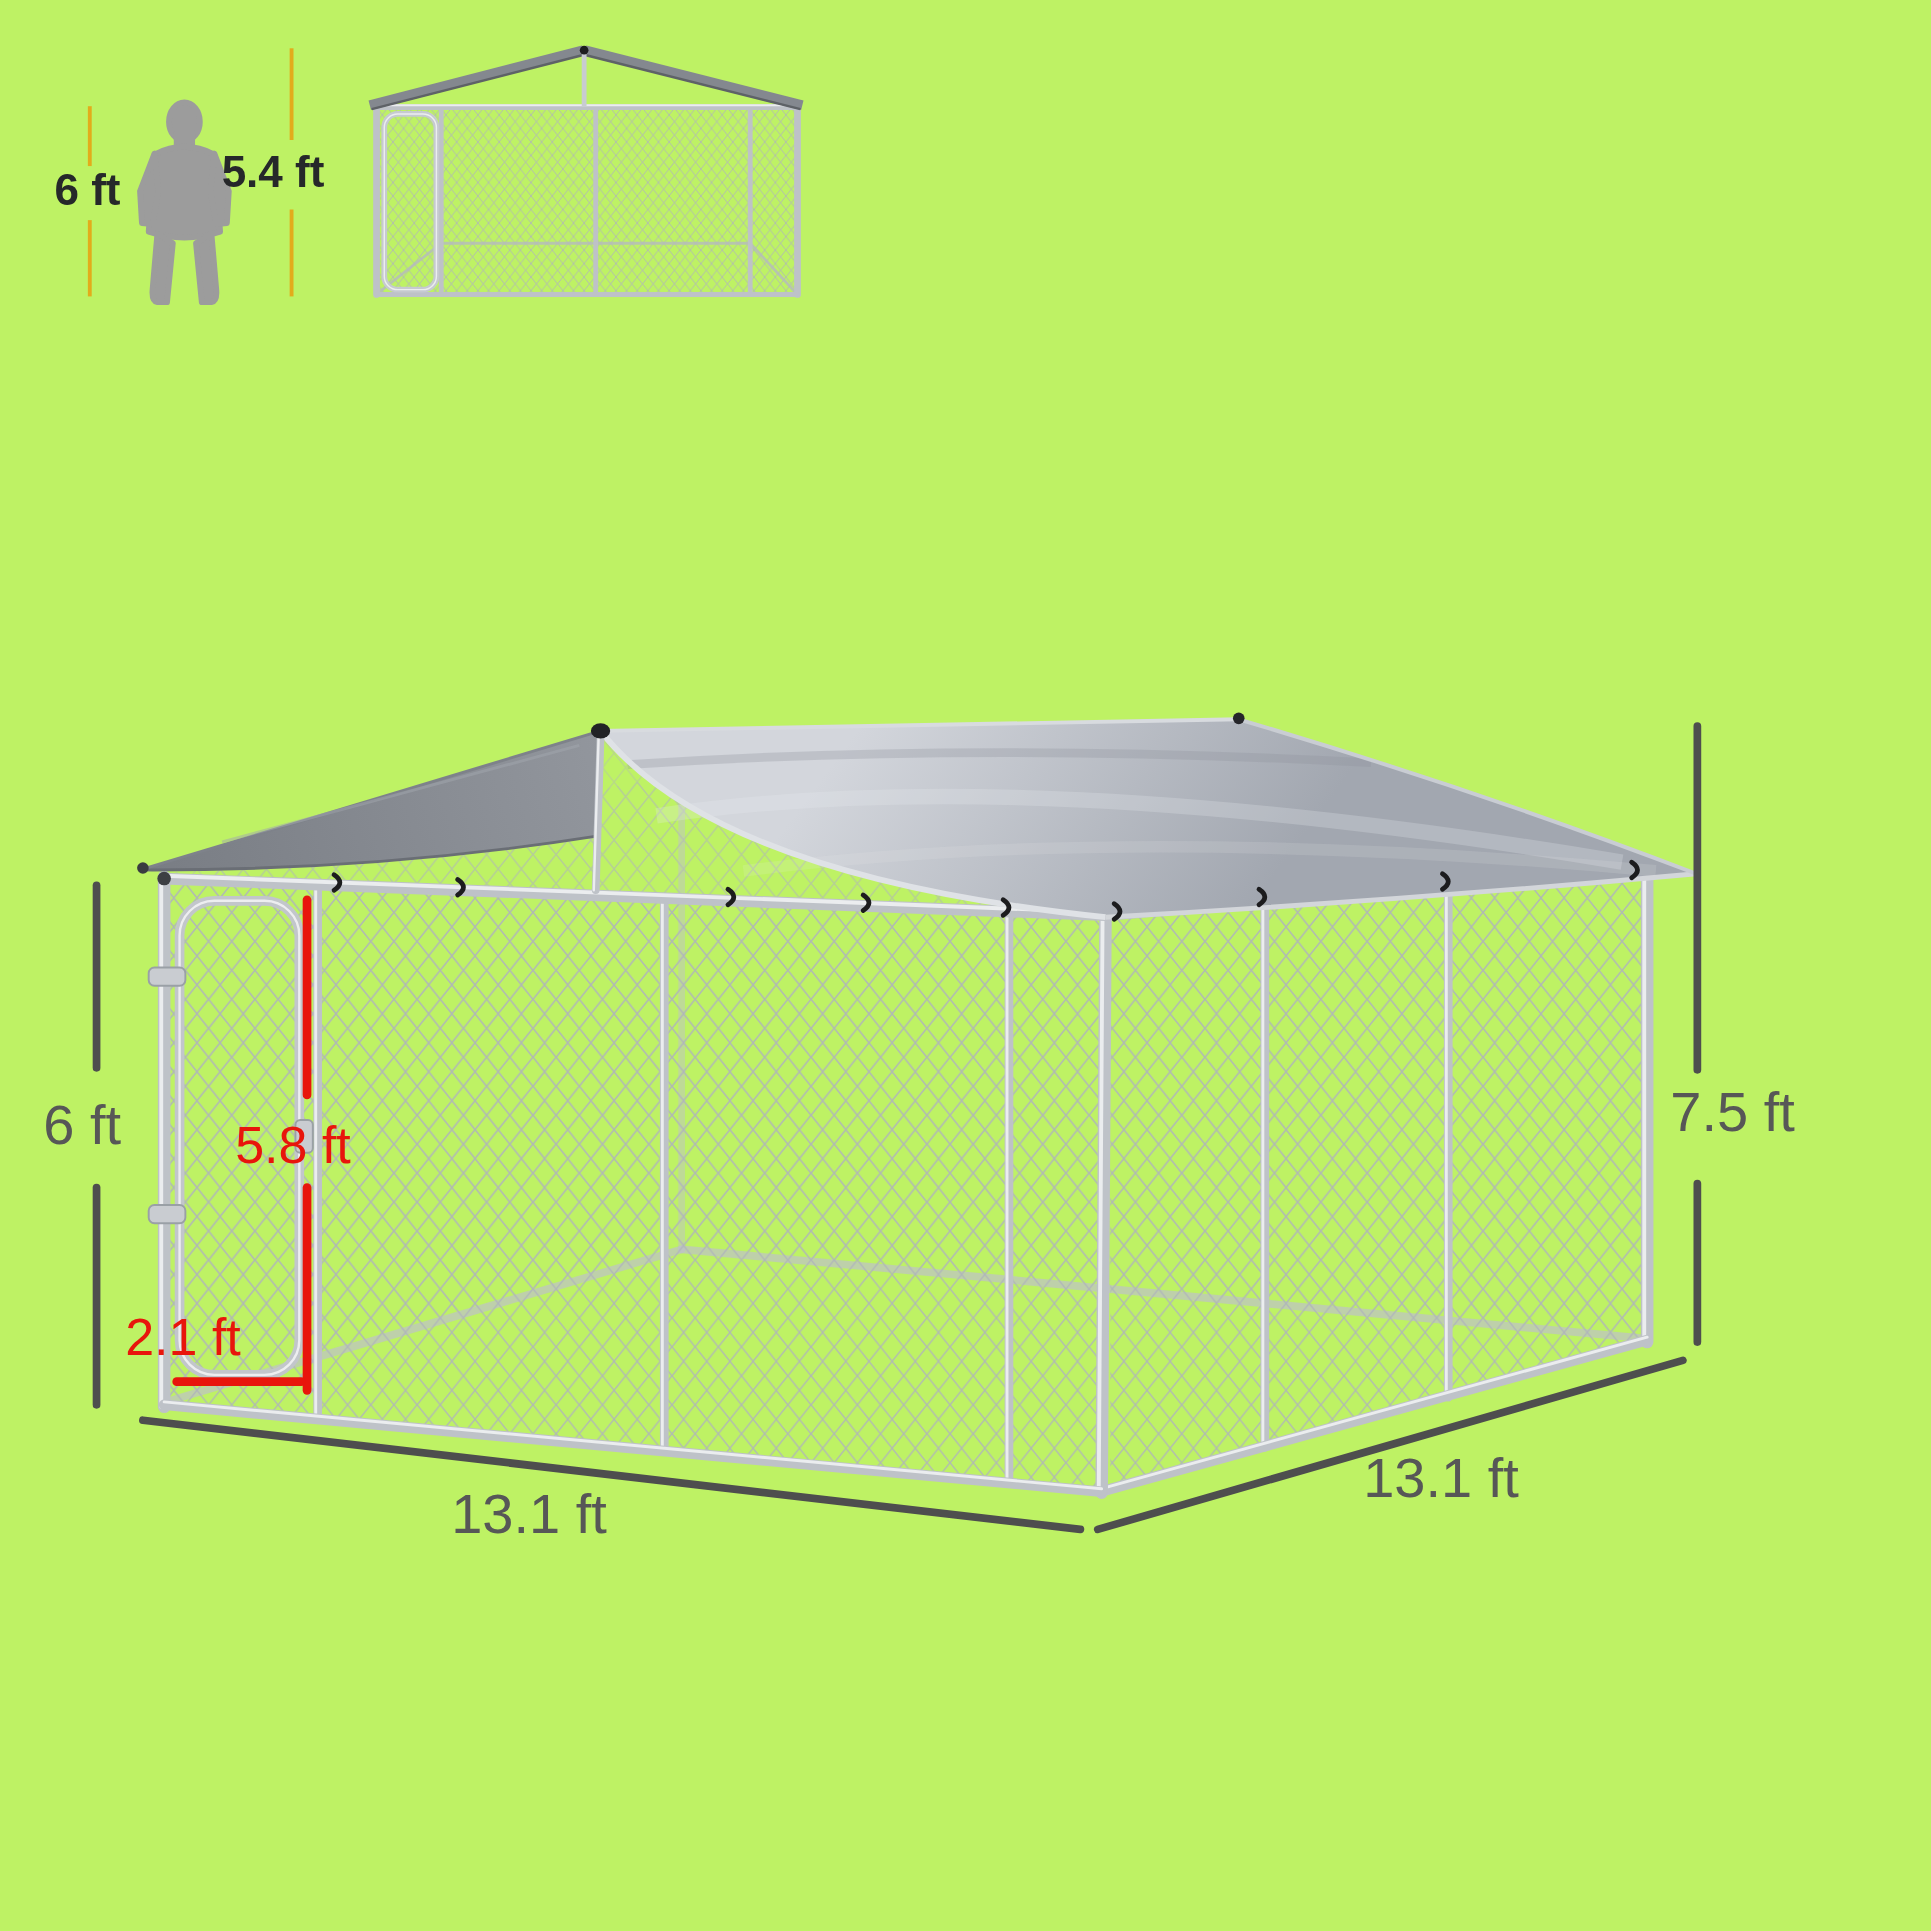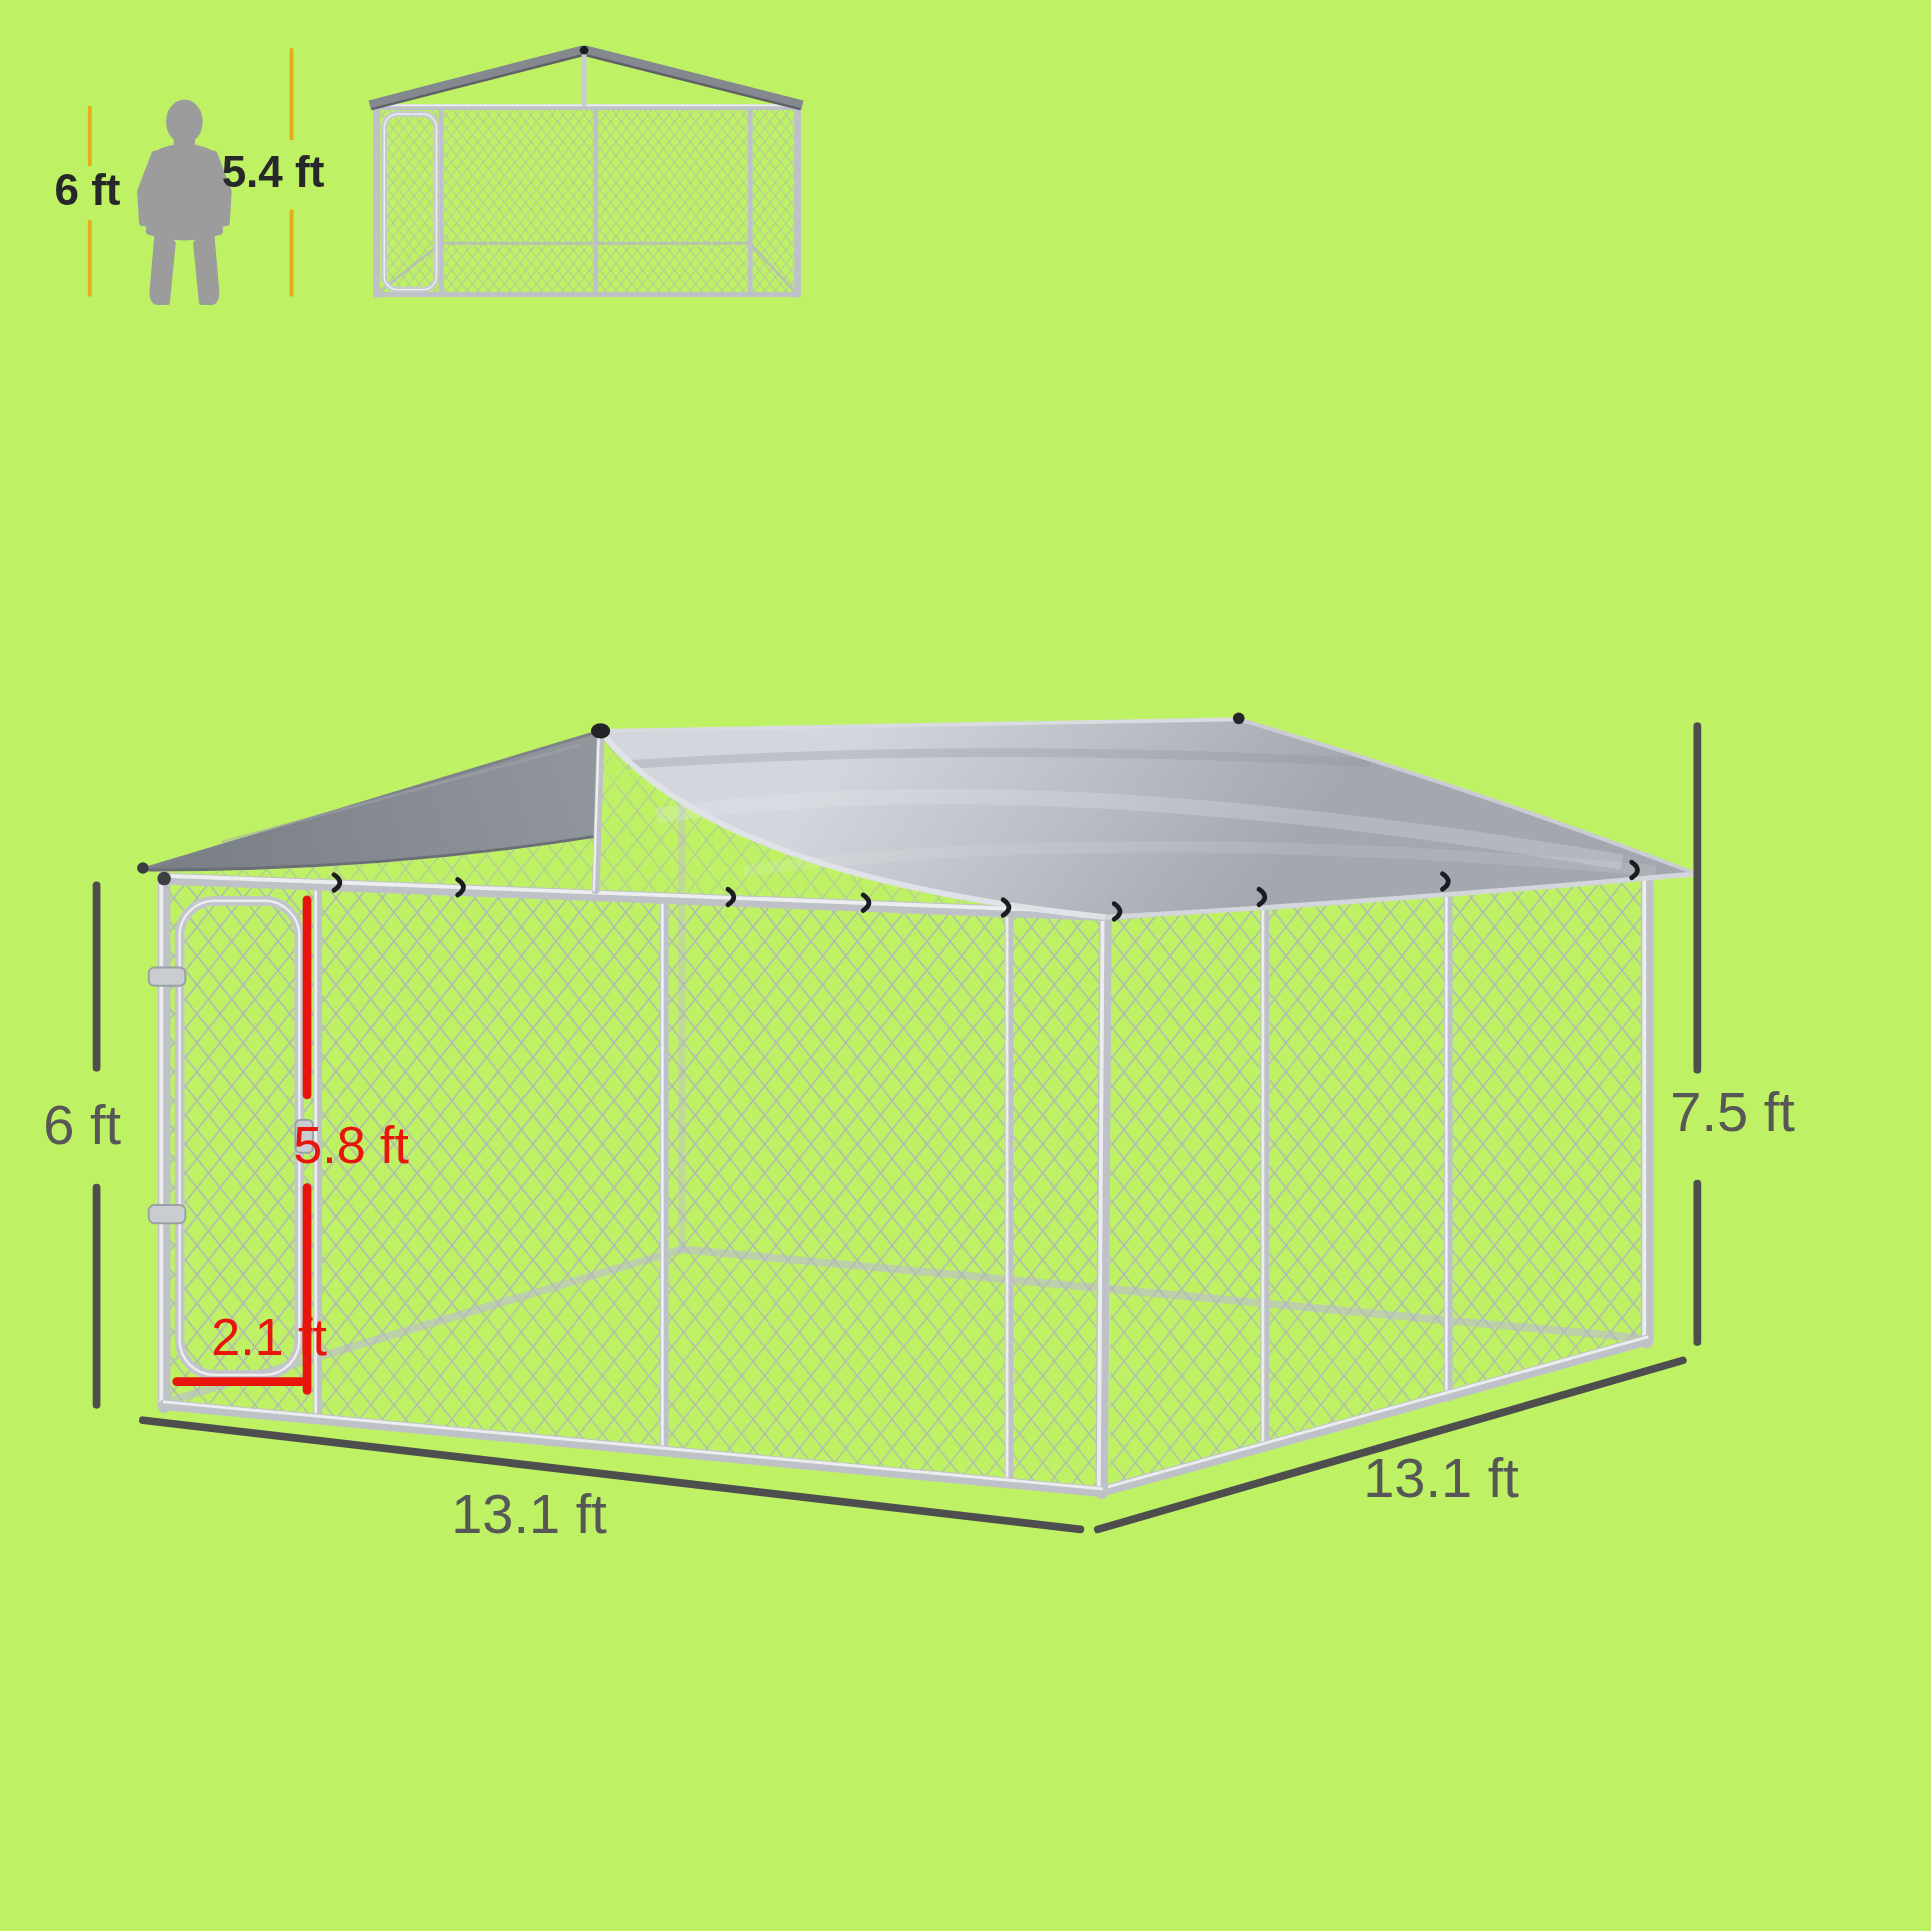--- a/index.html
+++ b/index.html
@@ -4,21 +4,21 @@
 <style>
   html,body{margin:0;padding:0;background:#fff;}
   .stage{position:relative;width:1931px;height:1931px;background:#bef264;overflow:hidden;
          font-family:"Liberation Sans", sans-serif;}
   .stage svg{position:absolute;left:0;top:0;}
 
   
   .lbl{position:absolute;line-height:1;white-space:nowrap;text-align:center;}
   .lbl-bold{font-weight:700;font-size:44px;color:var(--label-dark);}
   .lbl-gray{font-weight:400;font-size:56px;color:var(--label-gray);}
-  .lbl-red{font-weight:400;font-size:52px;color:var(--dimension-red);text-align:right;}
+  .lbl-red{font-weight:400;font-size:52px;color:var(--dimension-red);}
 
   
   .yline{stroke:var(--accent-yellow);stroke-width:4;}
   .dim{stroke:var(--dimension-gray);stroke-width:8;stroke-linecap:round;fill:none;}
   .dimred{stroke:var(--dimension-red);stroke-width:9;stroke-linecap:round;fill:none;}
   .figure{fill:var(--figure-gray);stroke:var(--figure-gray);stroke-width:6;stroke-linejoin:round;}
   .meshline{fill:none;stroke:var(--mesh-wire);stroke-width:1.4;}
   .meshline-s{fill:none;stroke:var(--mesh-wire);stroke-width:1;}
   .rail{stroke:var(--frame-metal);fill:none;stroke-linecap:round;}
   .rail-hi{stroke:var(--frame-highlight);fill:none;stroke-linecap:round;}
@@ -190,19 +190,19 @@
     <line class="dimred" x1="318" y1="932" x2="318" y2="1134"></line>
     <line class="dimred" x1="318" y1="1230" x2="318" y2="1440"></line>
     <line class="dimred" x1="183" y1="1431" x2="312" y2="1431"></line>
   </g>
 </svg>
 
 <div class="lbl lbl-bold" style="left:14.5px;top:168px;width:106px;text-align:right;">6 ft</div>
 <div class="lbl lbl-bold" style="left:196px;top:150px;width:154px;">5.4 ft</div>
 <div class="lbl lbl-gray" style="left:9.7px;top:1097px;width:145px;">6 ft</div>
 <div class="lbl lbl-red" style="left:177px;top:1119px;width:232px;">5.8 ft</div>
-<div class="lbl lbl-red" style="left:95px;top:1311px;width:232px;">2.1 ft</div>
+<div class="lbl lbl-red" style="left:67px;top:1311px;width:232px;">2.1 ft</div>
 <div class="lbl lbl-gray" style="left:384px;top:1486px;width:290px;">13.1 ft</div>
 <div class="lbl lbl-gray" style="left:1296px;top:1450px;width:290px;">13.1 ft</div>
 <div class="lbl lbl-gray" style="left:1612px;top:1084px;width:241px;">7.5 ft</div>
 
 </div>
 
 
 </body></html>

